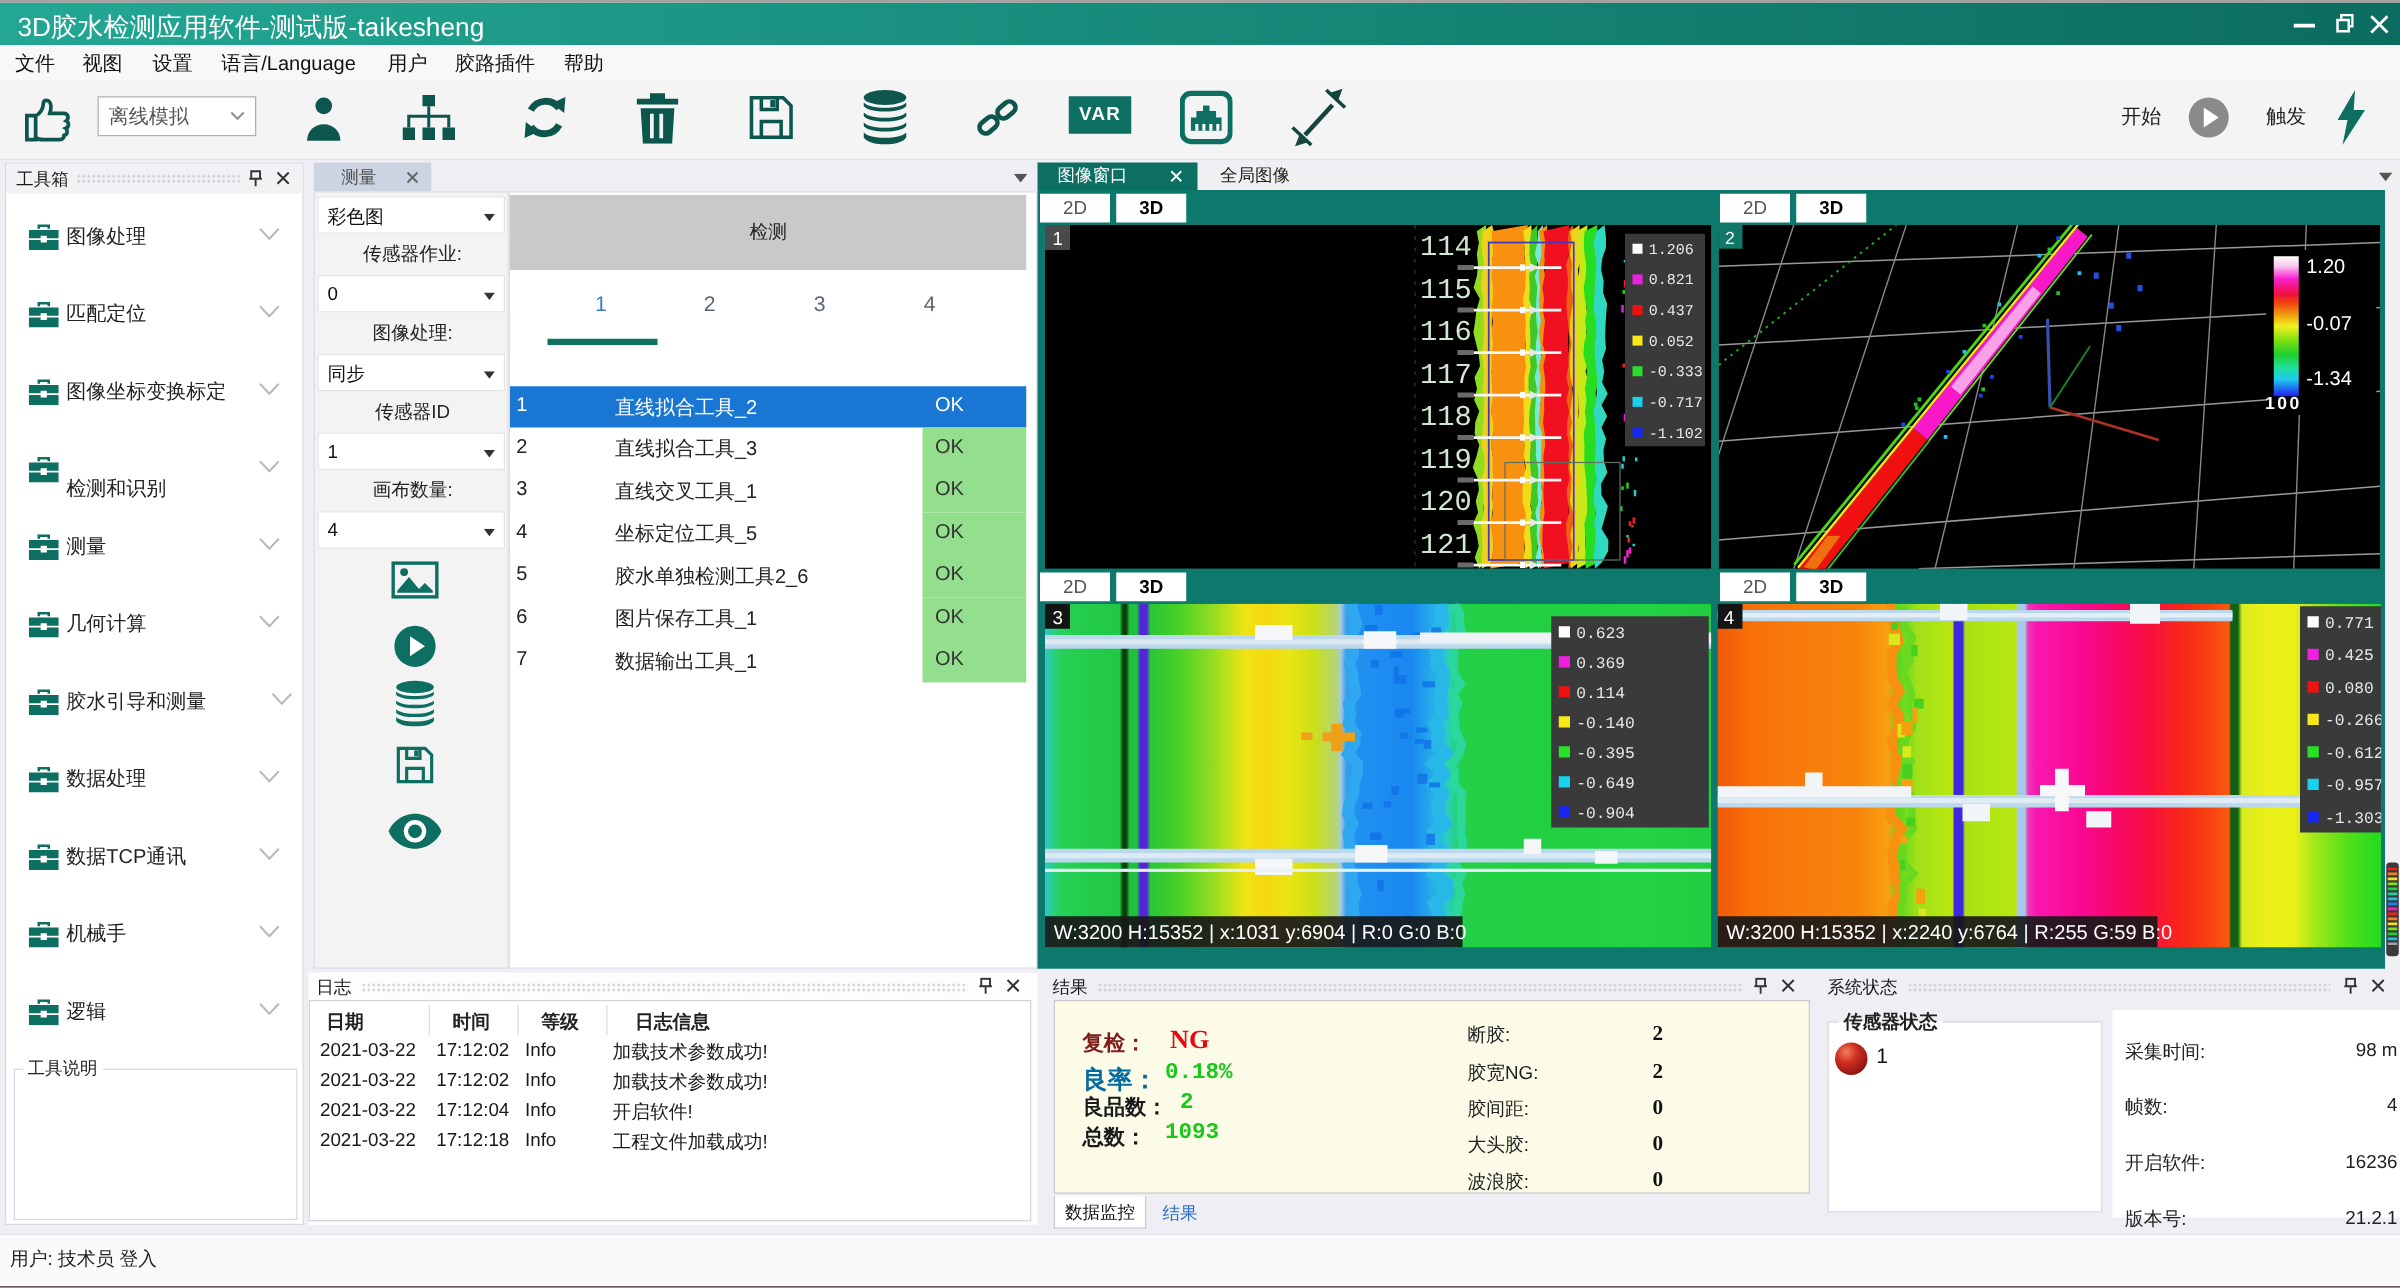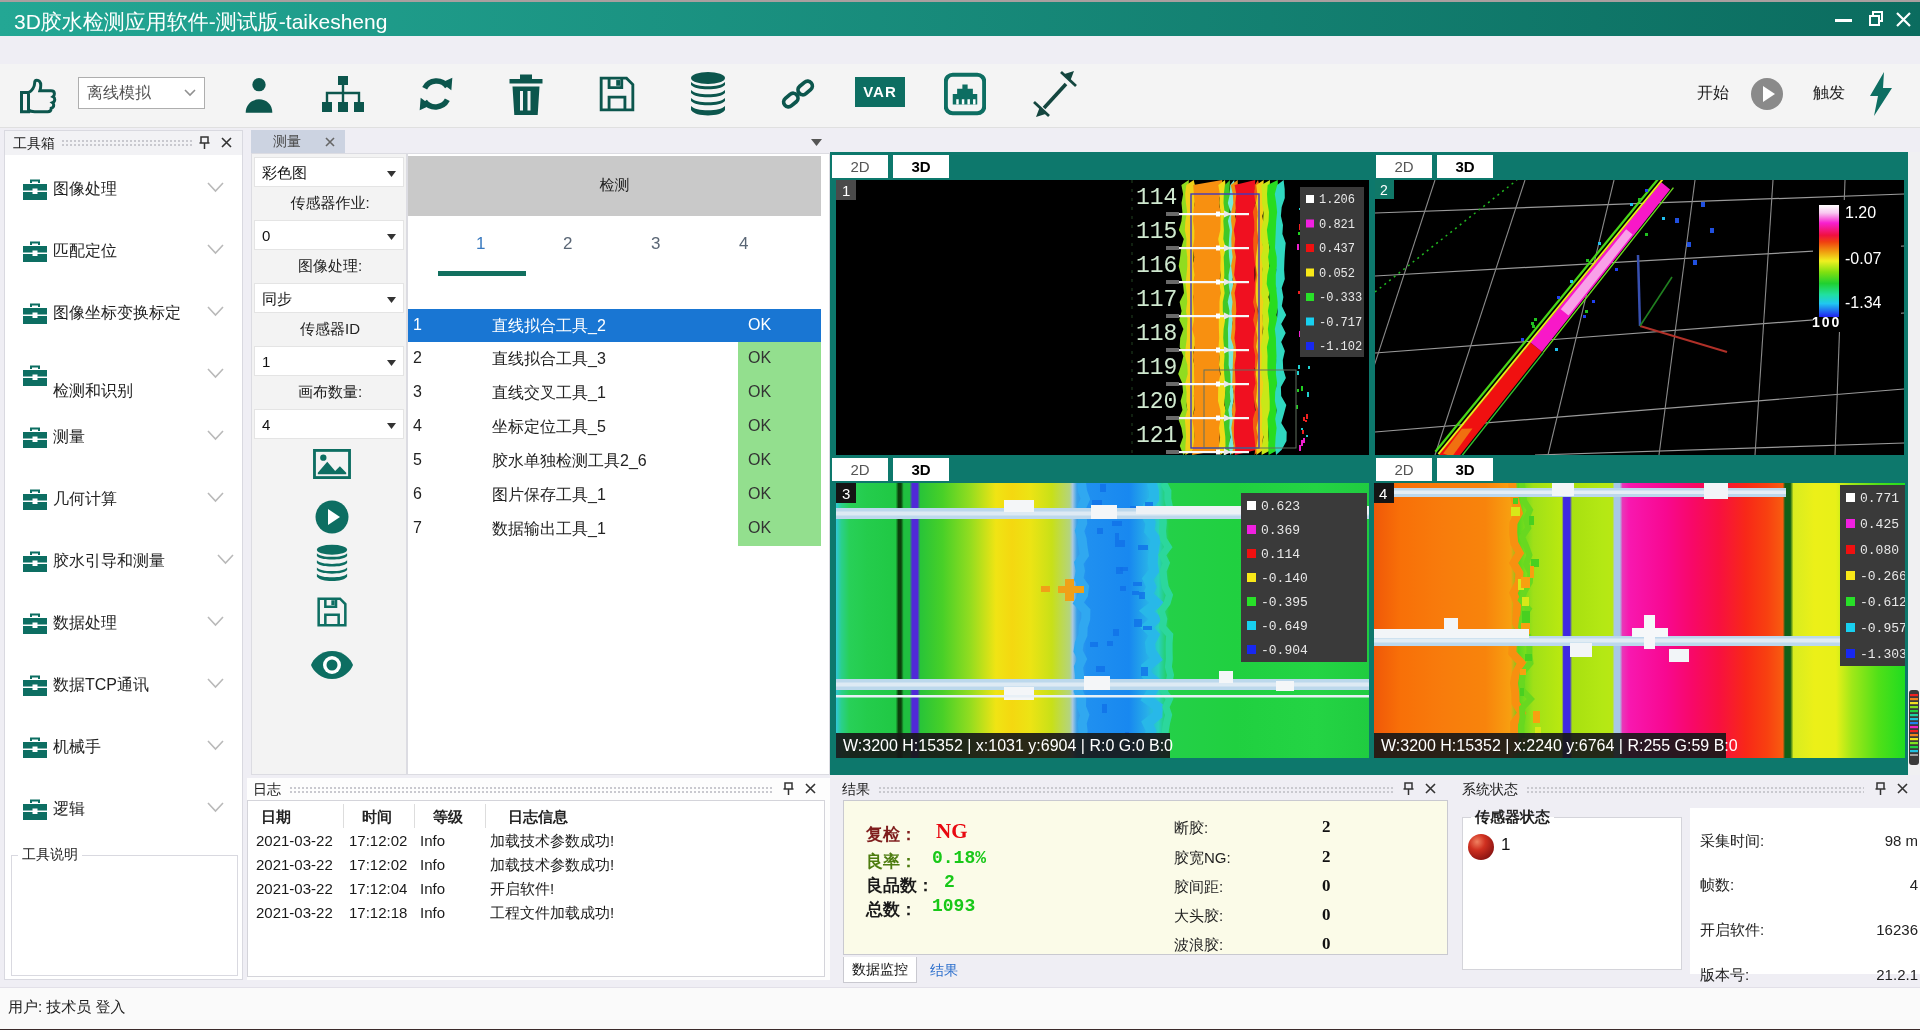--- a/index.html
+++ b/index.html
@@ -32,20 +32,29 @@
     <span class="title">3D胶水检测应用软件-测试版-taikesheng</span>
     <div class="abs" style="left:1835px;top:17px;width:17px;height:3px;background:#fff"></div>
     <svg class="abs" style="left:1865px;top:9px" width="18" height="18" viewBox="0 0 18 18">
         <path fill="none" stroke="#fff" stroke-width="2" d="M5 5h9v9H5z"></path>
         <path fill="none" stroke="#fff" stroke-width="2" d="M8 4V1h9v9h-3"></path>
       </svg>
     <svg class="abs" style="left:1895px;top:9px" width="17" height="17" viewBox="0 0 17 17">
         <path stroke="#fff" stroke-width="2.2" d="M2 2l13 13M15 2L2 15"></path>
       </svg>
   </div>
+  <div id="menubar" class="abs">
+    <span style="left:12px">文件</span>
+    <span style="left:66px">视图</span>
+    <span style="left:122px">设置</span>
+    <span style="left:177px">语言/Language</span>
+    <span style="left:310px">用户</span>
+    <span style="left:364px">胶路插件</span>
+    <span style="left:451px">帮助</span>
+  </div>
   <div id="toolbar" class="abs">
 
     <svg class="abs" style="left:18px;top:10px" width="42" height="44" viewBox="0 0 24 24">
         <path fill="none" stroke="#0c564d" stroke-width="1.7" d="M2 10h4v11H2zM6 20c1 .8 2 1 3.5 1H17c1.2 0 2-.8 2-2 0 0 1.4-.3 1.4-1.8 0-1-.6-1.4-.6-1.4s1.2-.5 1.2-1.8c0-1.1-1-1.6-1-1.6s.8-.6.8-1.7c0-1-.8-1.7-2-1.7h-6.3s.5-1.6.5-3.2C13 4 12 3 10.8 3c-1 0-1.3.6-1.3 1.7 0 2-1.6 4.6-3.5 5.4"></path>
       </svg>
 
     <div class="abs" style="left:78px;top:13px;width:127px;height:32px;background:#fff;border:1px solid #aeaeae">
       <span style="position:absolute;left:8px;top:5px;font-size:16px;color:#555">离线模拟</span>
       <svg class="abs" style="right:8px;top:11px" width="12" height="8" viewBox="0 0 12 8">
           <path fill="none" stroke="#909090" stroke-width="1.6" d="M1 1l5 5 5-5"></path>
@@ -391,20 +400,32 @@
       </div>
       <div class="abs" style="left:0;top:358px;width:413px;height:34px">
         <span style="position:absolute;left:5px;top:7px;font-size:16px;color:#222">7</span>
         <span style="position:absolute;left:84px;top:7px;font-size:16px;color:#222">数据输出工具_1</span>
         <div class="abs" style="left:330px;top:0;width:83px;height:34px;background:#93df8e"></div>
         <span style="position:absolute;left:340px;top:7px;font-size:16px;color:#333">OK</span>
       </div>
     </div>
   </div>
   <div id="imagepanel" class="abs" style="left:830px;top:130px;width:1090px;height:645px">
+    <div class="abs" style="left:0;top:0;width:1090px;height:22px;background:#f0f0f2">
+      <div class="abs" style="left:0;top:0;width:128px;height:22px;background:#0d6e62">
+        <span style="position:absolute;left:16px;top:2px;font-size:14px;color:#fff">图像窗口</span>
+        <svg class="abs" style="right:12px;top:6px" width="10" height="10" viewBox="0 0 10 10">
+            <path stroke="#fff" stroke-width="1.5" d="M1 1l8 8M9 1l-8 8"></path>
+          </svg>
+      </div>
+      <span style="position:absolute;left:146px;top:2px;font-size:14px;color:#222">全局图像</span>
+      <svg class="abs" style="right:6px;top:8px" width="11" height="7" viewBox="0 0 11 7">
+          <path fill="#555" d="M0 0h11L5.5 7z"></path>
+        </svg>
+    </div>
     <div class="abs" style="left:0;top:22px;width:1078px;height:623px;background:#0d786c"></div>
     <div class="abs" style="left:1078px;top:22px;width:12px;height:623px;background:#f0f0f2">
       <div class="abs" style="left:1px;top:538px;width:10px;height:75px;background:#3a3a3a;border-radius:3px"></div>
       <svg class="abs" style="left:1.5px;top:542px" width="8" height="62" viewBox="0 0 8 62">
           <rect x="0" y="0" width="8" height="2.2" fill="#f02020"></rect>
           <rect x="0" y="4" width="8" height="2.2" fill="#f08020"></rect>
           <rect x="0" y="8" width="8" height="2.2" fill="#f0e020"></rect>
           <rect x="0" y="12" width="8" height="2.2" fill="#80e020"></rect>
           <rect x="0" y="16" width="8" height="2.2" fill="#20d040"></rect>
           <rect x="0" y="20" width="8" height="2.2" fill="#20d0a0"></rect>
@@ -863,21 +884,21 @@
       <svg class="abs" style="right:36px;top:4px" width="11" height="14" viewBox="0 0 11 14">
           <path fill="none" stroke="#333" stroke-width="1.5" d="M2 1h7v6H2zM0.5 7h10M5.5 7v6"></path>
         </svg>
       <svg class="abs" style="right:14px;top:5px" width="11" height="11" viewBox="0 0 11 11">
           <path stroke="#333" stroke-width="1.6" d="M1 1l9 9M10 1l-9 9"></path>
         </svg>
     </div>
     <div class="abs" style="left:7px;top:22px;width:605px;height:155px;background:#fbfbe8;border:1px solid #c9c9d0">
       <span style="position:absolute;left:22px;top:22px;font-size:17px;font-weight:bold;color:#7f1d1d;font-family:'Liberation Serif',serif">复检：</span>
       <span style="position:absolute;left:92px;top:18px;font-size:21px;font-weight:bold;color:#e80810;font-family:'Liberation Serif',serif">NG</span>
-      <span style="position:absolute;left:22px;top:49px;font-size:17px;font-weight:bold;color:#4d7c0f;font-family:'Liberation Serif',serif">良率：</span>
+      <span style="position:absolute;left:22px;top:49px;font-size:20px;font-weight:bold;color:#0369a1;font-family:'Liberation Serif',serif">良率：</span>
       <span style="position:absolute;left:88px;top:47px;font-size:18px;font-weight:bold;color:#18c818;font-family:'Liberation Mono',monospace">0.18%</span>
       <span style="position:absolute;left:22px;top:73px;font-size:17px;font-weight:bold;color:#1a1a1a;font-family:'Liberation Serif',serif">良品数：</span>
       <span style="position:absolute;left:100px;top:71px;font-size:18px;font-weight:bold;color:#18c818;font-family:'Liberation Mono',monospace">2</span>
       <span style="position:absolute;left:22px;top:97px;font-size:17px;font-weight:bold;color:#1a1a1a;font-family:'Liberation Serif',serif">总数：</span>
       <span style="position:absolute;left:88px;top:95px;font-size:18px;font-weight:bold;color:#18c818;font-family:'Liberation Mono',monospace">1093</span>
       <span style="position:absolute;left:330px;top:18px;font-size:15px;color:#222">断胶:</span>
       <span style="position:absolute;left:330px;top:48px;font-size:15px;color:#222">胶宽NG:</span>
       <span style="position:absolute;left:330px;top:77px;font-size:15px;color:#222">胶间距:</span>
       <span style="position:absolute;left:330px;top:106px;font-size:15px;color:#222">大头胶:</span>
       <span style="position:absolute;left:330px;top:135px;font-size:15px;color:#222">波浪胶:</span>

